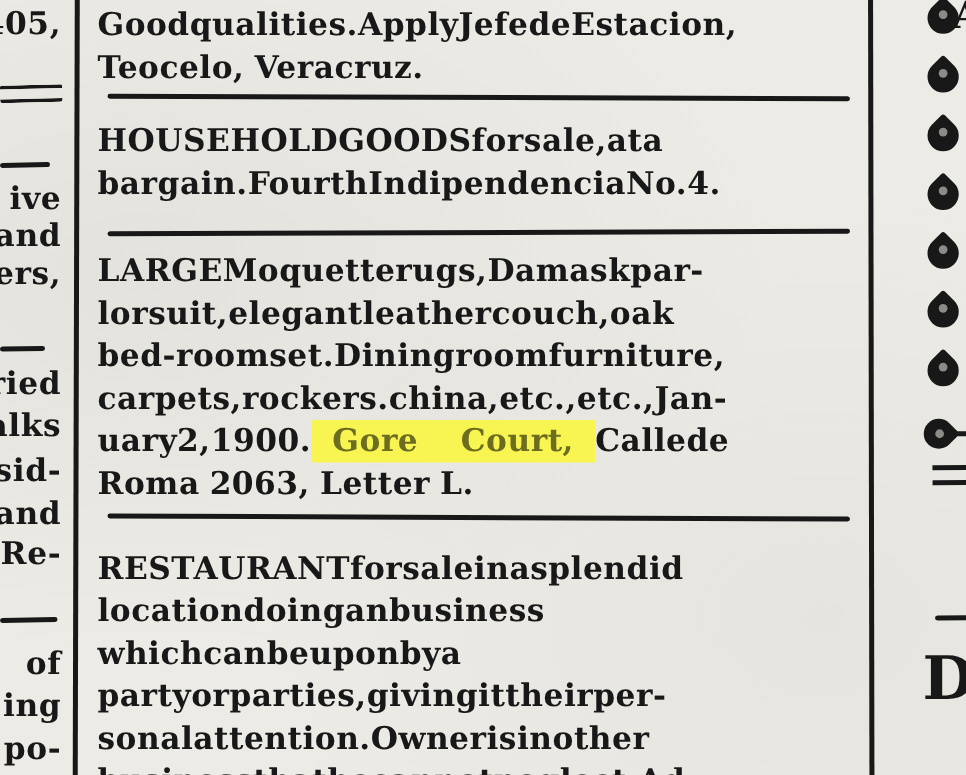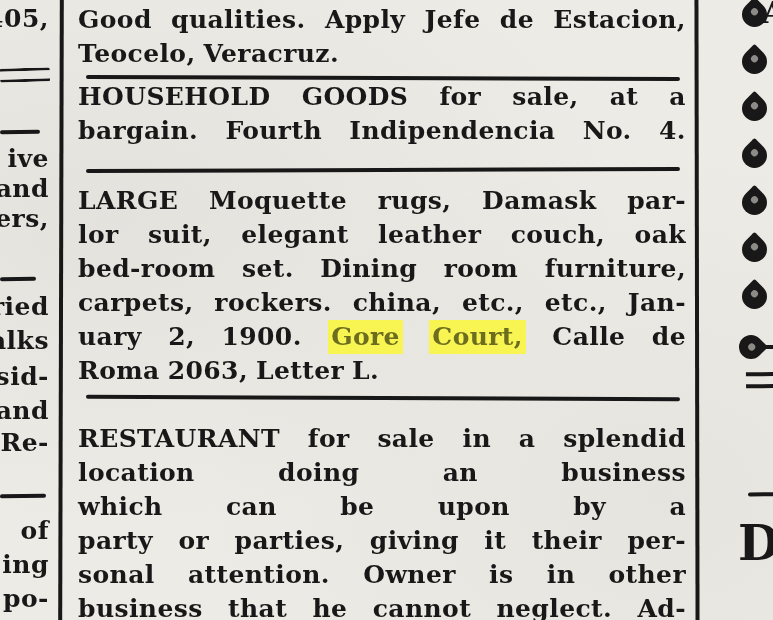--- a/index.html
+++ b/index.html
@@ -43,28 +43,28 @@
 
   
   .main-col{
     position:absolute;left:74px;top:0;width:614px;height:620px;
     padding:3px 2px 0 4px;
   }
   .tline{
     height:34px;line-height:34px;font-size:25px;font-weight:bold;
     letter-spacing:0.4px;white-space:nowrap;display:flex;align-items:baseline;
   }
-  .tline.just{justify-content:space-between;}
+  .tline.just{}
   .tline:not(.just){gap:8px;}
-  .hl{background:var(--hl-bg);color:var(--hl-ink);padding:0 3px;border-radius:1px;}
+  .hl{background:var(--hl-bg);color:var(--hl-ink);padding:0 17px;border-radius:1px;}
   .ad-rule{height:4px;background:var(--ink);border-radius:2px;margin-left:8px;margin-right:6px;}
   .ad-rule.sep1{margin-top:5px;transform:rotate(0.2deg);}
   .ad-rule.sep2{margin-top:20px;transform:rotate(-0.2deg);}
   .ad-rule.sep3{margin-top:8px;transform:rotate(0.25deg);}
-  .ad-1{margin-top:0;}
+  .ad-1{margin-top:16px;}
   .ad-2{margin-top:12px;}
   .ad-3{margin-top:22px;}
 
   
   .right-strip{position:absolute;left:736px;top:0;width:80px;height:620px;}
   .ai-frag{
     position:absolute;top:-5px;right:-6px;
     font-weight:bold;font-size:30px;letter-spacing:4px;white-space:nowrap;
   }
   .drop{

